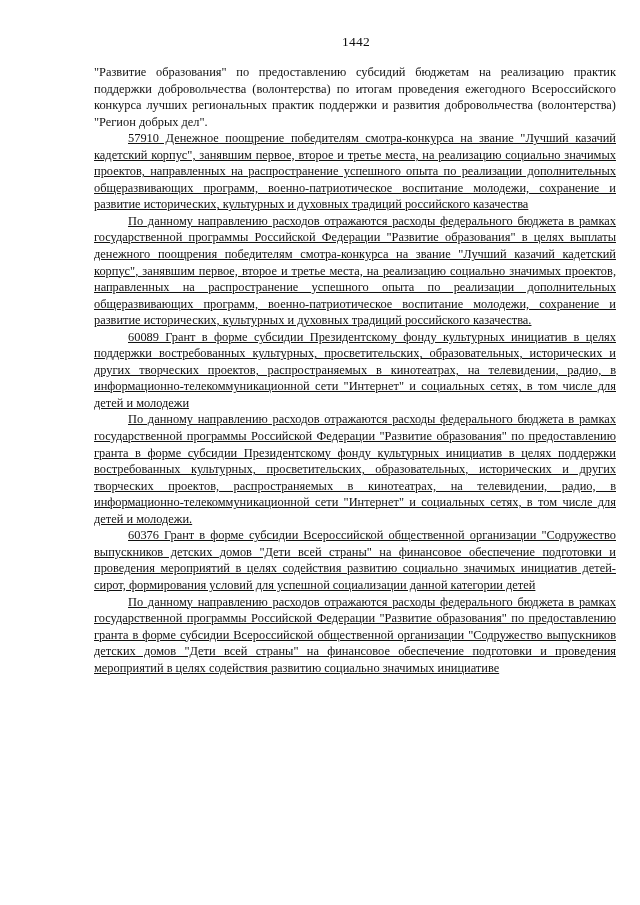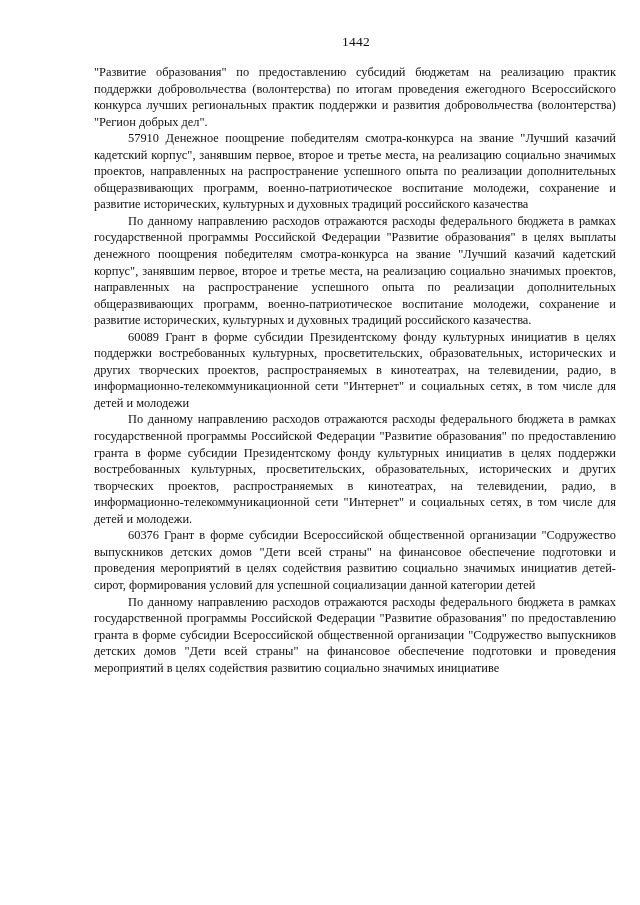--- a/index.html
+++ b/index.html
@@ -41,20 +41,21 @@
     text-justify: inter-word;
   }
   .body-text p {
     margin: 0;
     text-align: justify;
     text-align-last: left;
     hyphens: none;
   }
   .body-text p.indent {
     text-indent: 34px;
+    text-decoration: underline;
   }
   
   .scan-edge {
     position: absolute;
     inset: 0;
     pointer-events: none;
     box-shadow: inset 0 0 0 1px rgba(255,255,255,0);
   }
 </style>
 </head>

